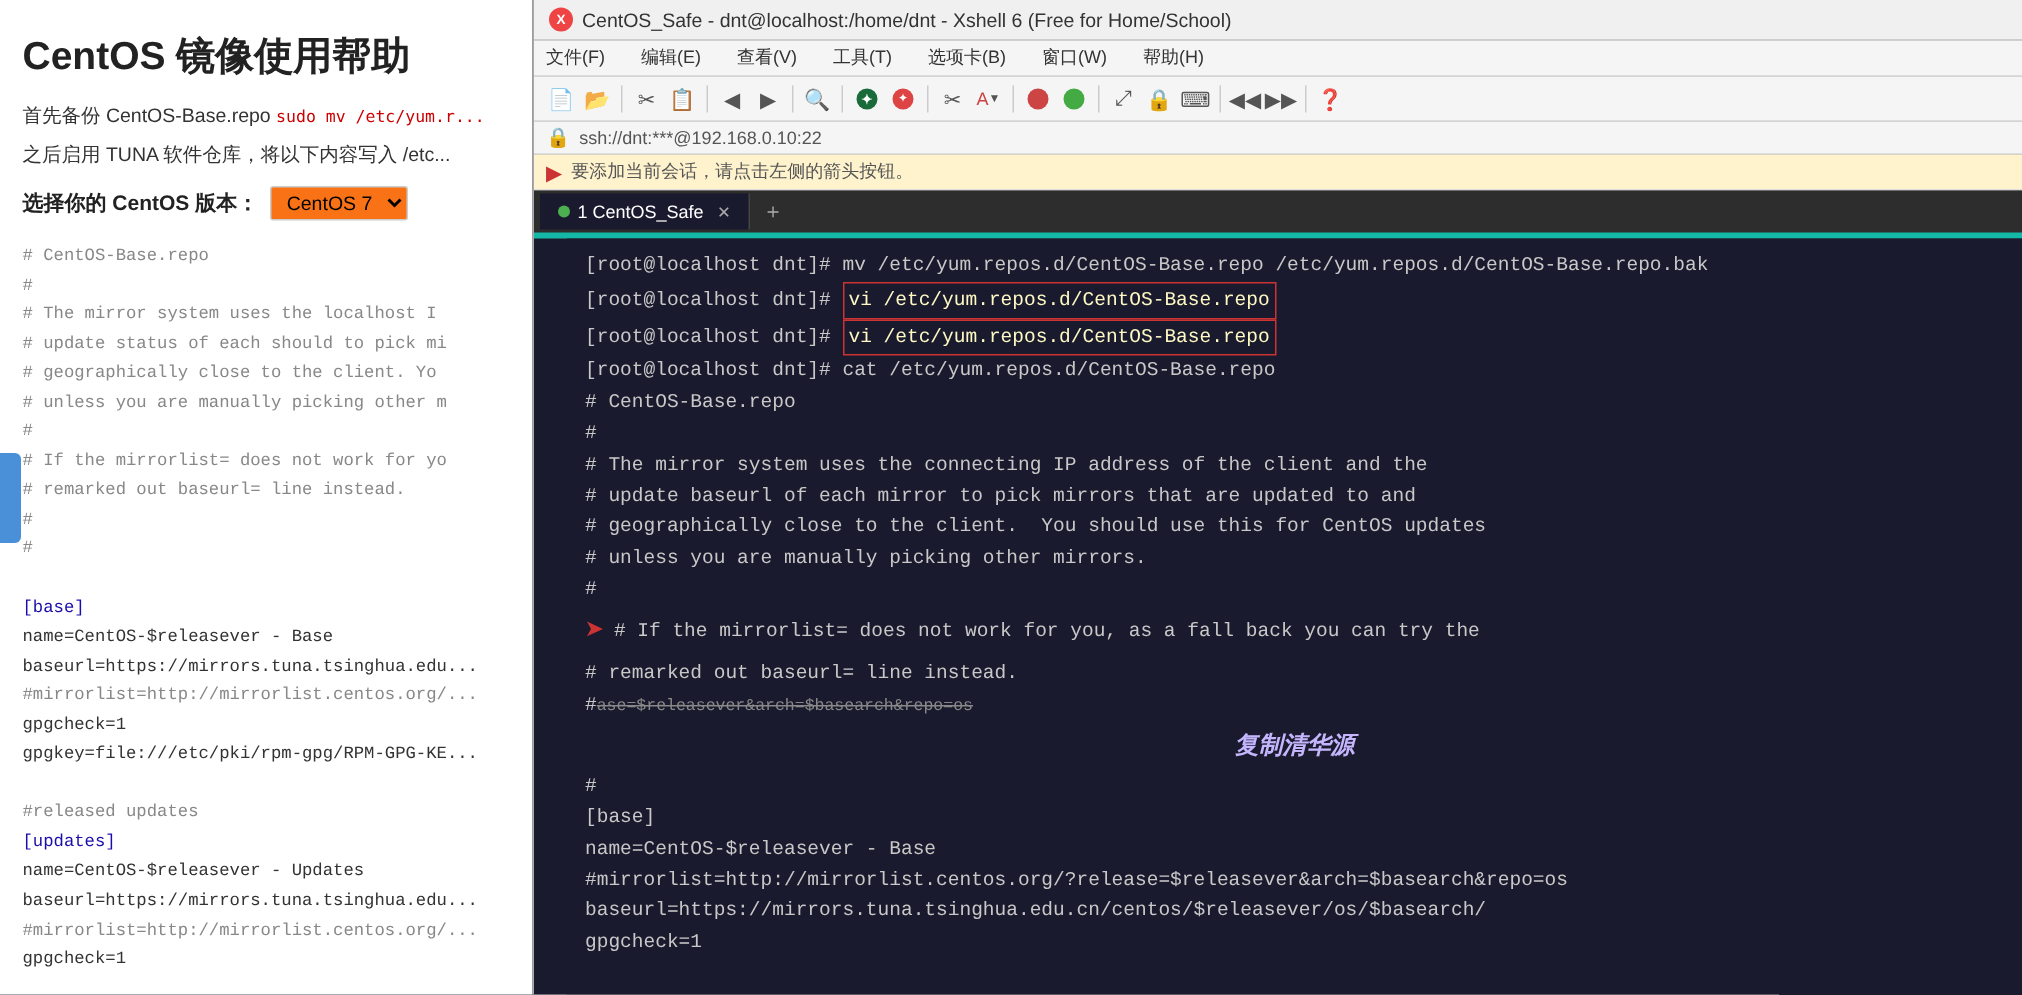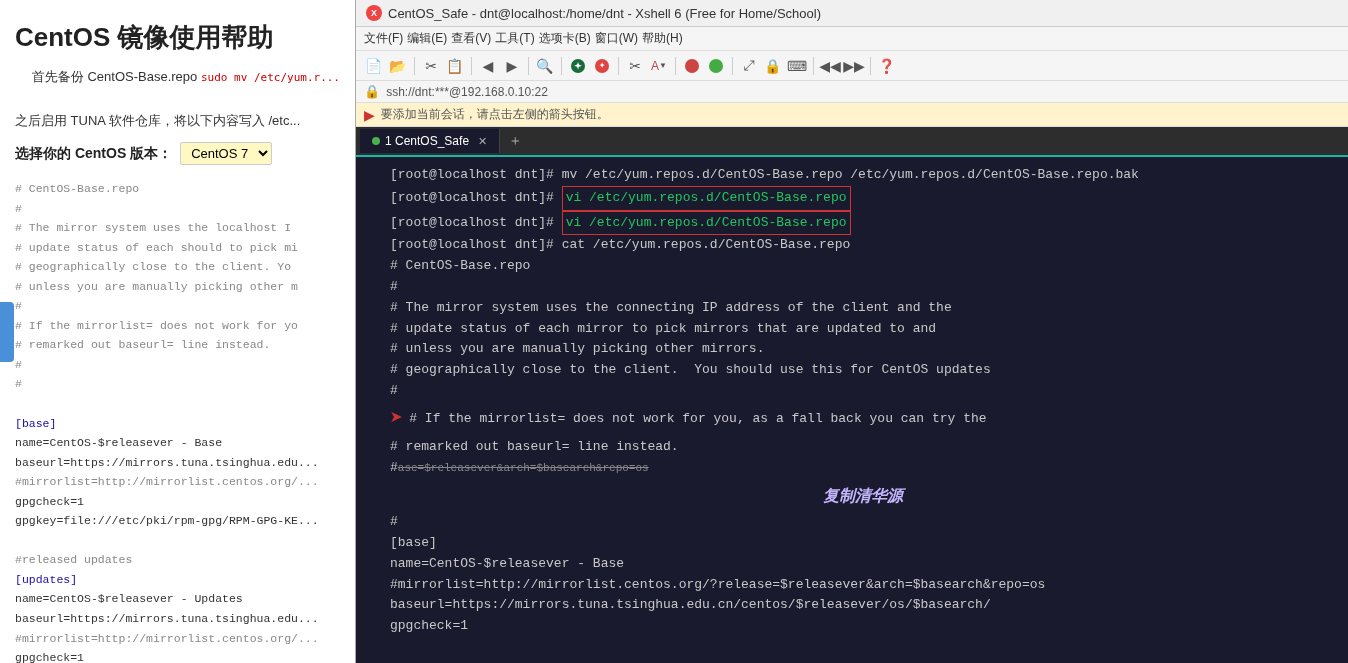--- a/index.html
+++ b/index.html
@@ -16,23 +16,22 @@
     }
     .left-panel h1 {
       font-size: 26px;
       font-weight: bold;
       color: #222;
       margin-bottom: 12px;
     }
     .left-panel .subtitle {
       font-size: 13px;
       color: #333;
-      margin-bottom: 24px;
+      margin-bottom: 6px;
       line-height: 1.5;
-      text-align: right;
     }
     .left-panel .subtitle2 {
       font-size: 13px;
       color: #333;
       margin-bottom: 12px;
       line-height: 1.5;
     }
     .version-selector {
       display: flex;
       align-items: center;
@@ -42,21 +41,21 @@
     .version-selector label {
       font-size: 14px;
       font-weight: bold;
       color: #222;
     }
     .version-selector select {
       border: 1px solid #ccc;
       padding: 2px 6px;
       font-size: 13px;
       border-radius: 2px;
-      background: #fef9c3;
+      background: #f97316;
       cursor: pointer;
     }
     .code-block {
       font-family: 'Courier New', monospace;
       font-size: 11.5px;
       color: #333;
       line-height: 1.7;
       overflow: hidden;
     }
     .code-block .comment { color: #888; }
@@ -103,21 +102,21 @@
       display: flex; align-items: center; justify-content: center;
       font-size: 9px; color: #fff; font-weight: bold;
     }
 
     
     .menu-bar {
       background: #f5f5f5;
       border-bottom: 1px solid #ddd;
       padding: 3px 8px;
       display: flex;
-      gap: 4px;
+      gap: 24px;
       font-size: 12px;
       color: #333;
       align-items: center;
     }
     .menu-bar span { cursor: pointer; }
 
     
     .toolbar {
       background: #f5f5f5;
       border-bottom: 1px solid #ddd;
@@ -168,21 +167,21 @@
       font-size: 12px;
       color: #555;
     }
 
     
     .tab-bar {
       background: #2d2d2d;
       display: flex;
       align-items: center;
       padding: 0 4px;
-      border-bottom: 2px solid #14b8a6;
+      border-bottom: 4px solid #14b8a6;
     }
     .tab {
       display: flex;
       align-items: center;
       gap: 5px;
       padding: 5px 12px;
       background: #1a1a2e;
       color: #fff;
       font-size: 12px;
       border-right: 1px solid #444;
@@ -214,21 +213,21 @@
       font-weight: bold;
       text-align: center;
       margin: 4px 0;
       font-style: italic;
     }
     .line { display: block; white-space: pre; }
     .red-border-line {
       display: inline-block;
       border: 1.5px solid #cc3333;
       padding: 1px 3px;
-      color: #22c55e;
+      color: #fef9c3;
     }
   </style>
 </head>
 <body>
 
 <div class="left-panel">
   <div class="blue-tab"></div>
   <h1>CentOS 镜像使用帮助</h1>
   <p class="subtitle">
     首先备份 CentOS-Base.repo <span style="color:#c00;font-family:monospace;font-size:11px;">sudo mv /etc/yum.r...</span>
@@ -355,23 +354,23 @@
   </div>
 
   <div class="terminal">
     <span class="line">[root@localhost dnt]# mv /etc/yum.repos.d/CentOS-Base.repo /etc/yum.repos.d/CentOS-Base.repo.bak</span>
     <span class="line">[root@localhost dnt]# <span class="red-border-line">vi /etc/yum.repos.d/CentOS-Base.repo</span></span>
     <span class="line">[root@localhost dnt]# <span class="red-border-line">vi /etc/yum.repos.d/CentOS-Base.repo</span></span>
     <span class="line">[root@localhost dnt]# cat /etc/yum.repos.d/CentOS-Base.repo</span>
     <span class="line comment-line"># CentOS-Base.repo</span>
     <span class="line comment-line">#</span>
     <span class="line comment-line"># The mirror system uses the connecting IP address of the client and the</span>
-    <span class="line comment-line"># update status of each mirror to pick mirrors that are updated to and</span>
+    <span class="line comment-line"># update baseurl of each mirror to pick mirrors that are updated to and</span>
+    <span class="line comment-line"># geographically close to the client.  You should use this for CentOS updates</span>
     <span class="line comment-line"># unless you are manually picking other mirrors.</span>
-    <span class="line comment-line"># geographically close to the client.  You should use this for CentOS updates</span>
     <span class="line comment-line">#</span>
     <div style="display:flex;align-items:center;">
       <span style="color:#cc3333;font-size:22px;margin-right:6px;">➤</span>
       <span class="comment-line"># If the mirrorlist= does not work for you, as a fall back you can try the</span>
     </div>
     <span class="line comment-line"># remarked out baseurl= line instead.</span>
     <span class="line comment-line">#<span style="color:#888;text-decoration:line-through;font-size:11px;">ase=$releasever&amp;arch=$basearch&amp;repo=os</span></span>
     <div class="annotation">复制清华源</div>
     <span class="line comment-line">#</span>
     <span class="line"></span>

